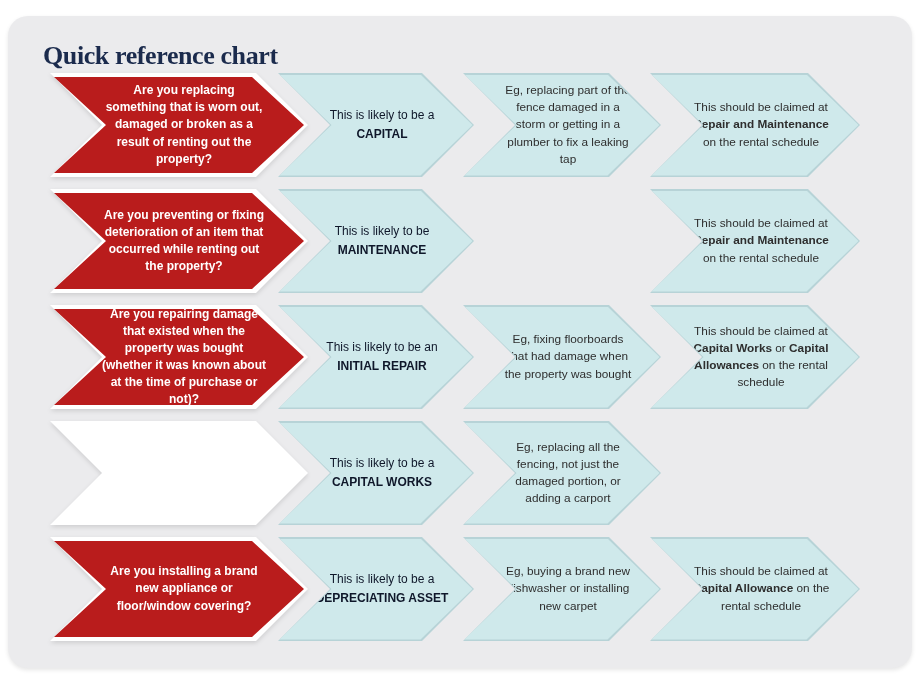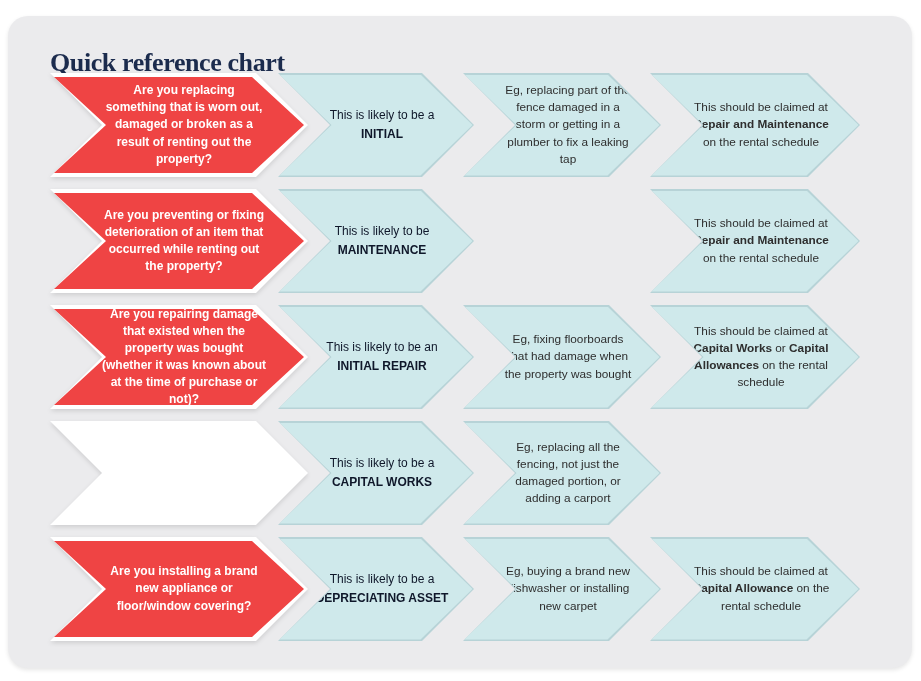--- a/index.html
+++ b/index.html
@@ -1,27 +1,27 @@
 <!DOCTYPE html>
 <html><head>
 <meta charset="utf-8">
 <style>
   html,body{margin:0;padding:0;background:#ffffff;}
   body{width:921px;height:681px;position:relative;font-family:"Liberation Sans",sans-serif;-webkit-font-smoothing:antialiased;}
   .card{position:absolute;left:8px;top:16px;width:904px;height:652px;background:#ebebed;border-radius:20px;box-shadow:0 2px 4px rgba(0,0,0,0.10);}
-  .title{position:absolute;left:27px;top:17px;font-family:"Liberation Serif",serif;font-weight:700;font-size:26px;letter-spacing:-0.4px;color:#1b2b4d;margin:15px;}
+  .title{position:absolute;left:27px;top:17px;font-family:"Liberation Serif",serif;font-weight:700;font-size:26px;letter-spacing:-0.4px;color:#1b2b4d;margin:8px;}
   .rows{position:absolute;left:42px;top:57px;width:828px;}
   .row{position:relative;height:104px;margin-bottom:12px;width:828px;}
   .chev{position:absolute;top:0;height:104px;}
   .shape{clip-path:polygon(52px 50%,0 0,calc(100% - 52px) 0,100% 50%,calc(100% - 52px) 100%,0 100%);}
   .outer{position:absolute;inset:0;}
   .inner{position:absolute;display:flex;align-items:center;justify-content:center;text-align:center;}
   .c1{left:0;width:258px;filter:drop-shadow(0 2px 2px rgba(0,0,0,0.12));}
   .c1 .outer{background:#ffffff;}
-  .c1 .inner{inset:4px;background:#ef4444;}
+  .c1 .inner{inset:4px;background:#b91c1c;}
   .c2{left:228px;width:196px;}
   .c3{left:413px;width:198px;}
   .c4{left:600px;width:210px;}
   .light .outer{background:#b7d3d7;}
   .light .inner{inset:1.5px;background:#cfe9eb;}
   .q-text{color:#ffffff;font-weight:700;font-size:12px;line-height:1.42;padding:0 38px 0 48px;}
   .likely{color:#0f172a;font-size:12px;line-height:1.55;padding:0 24px 0 36px;}
   .term{font-weight:700;white-space:nowrap;display:block;}
   .body-text{color:#2e2e2e;font-size:11.8px;line-height:1.45;padding:0 28px 0 40px;}
   .bold{font-weight:700;}
@@ -37,21 +37,21 @@
     <div class="row">
       <div class="chev c1">
         <div class="shape outer"></div>
         <div class="shape inner">
             <div class="q-text">Are you replacing something that is worn out, damaged or broken as a result of renting out the property?</div>
           </div>
       </div>
       <div class="chev c2 light">
         <div class="shape outer"></div>
         <div class="shape inner">
-            <div class="likely"><span>This is likely to be a</span><span class="term">INITIAL</span></div>
+            <div class="likely"><span>This is likely to be a</span><span class="term">CAPITAL</span></div>
           </div>
       </div>
       <div class="chev c3 light">
         <div class="shape outer"></div>
         <div class="shape inner">
             <div class="body-text">Eg, replacing part of the fence damaged in a storm or getting in a plumber to fix a leaking tap</div>
           </div>
       </div>
       <div class="chev c4 light">
         <div class="shape outer"></div>

